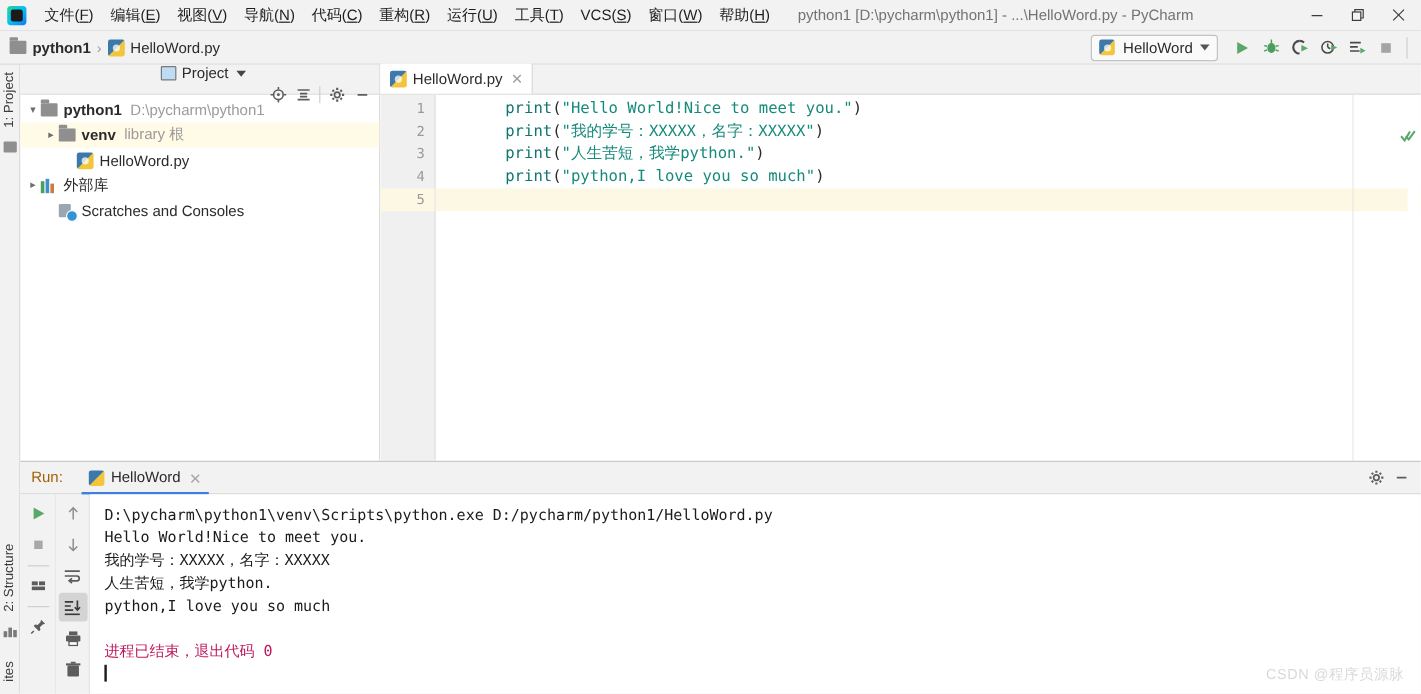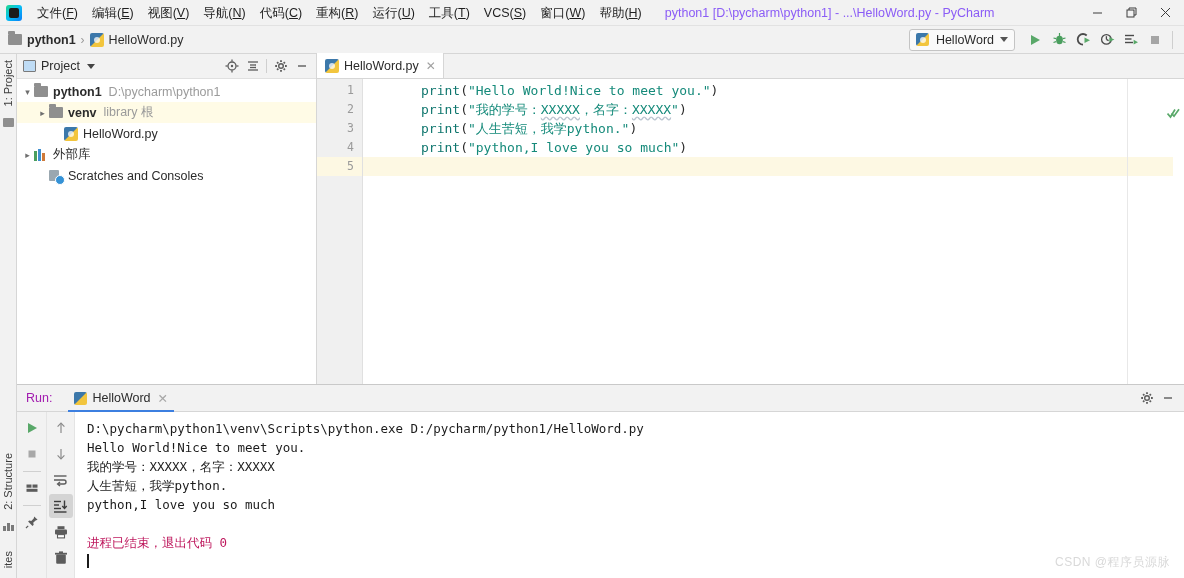--- a/index.html
+++ b/index.html
@@ -28,21 +28,21 @@
     content: ""; position: absolute; left: 3px; top: 3px; width: 10px; height: 10px;
     background: #1b1b1b; border-radius: 2px;
   }
   .menu { display: flex; align-items: flex-end; height: 26px; }
   .menu-item {
     padding: 0 7px; height: 26px; line-height: 26px;
     font-size: 12.5px; color: #1f1f1f; white-space: nowrap; cursor: default;
   }
   .mn { text-decoration: underline; }
   .win-title {
-    margin-left: 16px; font-size: 12.5px; color: #8b5cf6; white-space: nowrap;
+    margin-left: 16px; font-size: 12.5px; color: #737373; white-space: nowrap;
     flex: 1; overflow: hidden;
   }
   .win-btns { display: flex; align-items: center; height: 26px; margin-right: 2px; flex: none; }
   .win-btn {
     width: 34px; height: 26px; display: flex; align-items: center; justify-content: center;
     color: #3c3c3c; font-size: 12px; cursor: default;
   }
 
   
   .toolbar {
@@ -110,20 +110,21 @@
   }
 
   
   .project-panel {
     position: absolute; left: 17px; top: 54px; width: 300px; height: 330px;
     background: #ffffff; border-right: 1px solid #d6d6d6;
   }
   .pp-head {
     height: 25px; background: #f2f2f2; display:flex; align-items:center;
     border-bottom: 1px solid #e0e0e0;
+    flex-direction: column;
   }
   .pp-title { display:flex; align-items:center; margin-left: 6px; font-size:12.5px; cursor:default;}
   .ico-proj {
     width: 13px; height: 12px; margin-right: 5px; border: 1.5px solid #7a7a7a;
     background: #bfdcf5; border-radius:1px; flex:none;
   }
   .pp-title .caret-dn { margin-left: 7px; border-top-color:#444; }
   .pp-head-icons { margin-left:auto; display:flex; align-items:center; margin-right:4px; }
   .hbtn { width:21px;height:21px;display:flex;align-items:center;justify-content:center;cursor:default;border-radius:3px;}
   .hsep { width:1px;height:14px;background:#cfcfcf;margin:0 3px; }
@@ -181,21 +182,21 @@
   .code-area { flex:1; position:relative; padding-top:2px; overflow:hidden; }
   .cline {
     height:19px; line-height:19px; padding-left:10px; white-space:pre;
     font-family:"DejaVu Sans Mono","Liberation Mono",monospace; font-size:13px;
   }
   .cline.cur { background:#fdf8e3; }
   .tk-fn { color:#0f766e;margin-left:48px; }
   .tk-punct { color:#2b2b2b; }
   .tk-str { color:#158a7a; }
   .tk-strq { color:#158a7a; }
-  .tk-typo { text-decoration: underline; text-decoration-style: wavy;
+  .tk-typo { text-decoration-style: wavy;
              text-decoration-color:#b9c4cf; text-underline-offset:2px; }
   .edge-line {
     position:absolute; left: 810px; top:0; width:1px; height:305px; background:#e8e8e8;
   }
   .right-rail {
     position:absolute; right:0; top:25px; width:11px; height:305px; background:#fff;
   }
   .ok-check {
     position:absolute; right: 4px; top: 29px; width:13px; height:11px; color:#59a869;
     font-size:13px; line-height:11px;
@@ -203,21 +204,21 @@
 
   
   .run-panel {
     position:absolute; left:17px; top:384px; width:1167px; height:194px; background:#fff;
     border-top:1px solid #c9c9c9;
   }
   .run-head {
     height:27px; background:#f2f2f2; display:flex; align-items:center;
     border-bottom:1px solid #d6d6d6;
   }
-  .run-label { margin-left:9px; font-size:12.5px; color:#a21caf; cursor:default; }
+  .run-label { margin-left:9px; font-size:12.5px; color:#a16207; cursor:default; }
   .run-tab {
     margin-left:16px; height:27px; display:flex; align-items:center; padding: 0 6px;
     font-size:12.5px; cursor:default; position:relative;
   }
   .run-tab.active::after {
     content:""; position:absolute; left:0; right:0; bottom:0; height:2px; background:#3c7fe0;
   }
   .ico-pyrun {
     width:13px;height:13px;margin-right:5px;border-radius:2px;flex:none;position:relative;
     background: linear-gradient(135deg,#3c78aa 0%,#3c78aa 48%,#f2c53d 52%,#f2c53d 100%);

